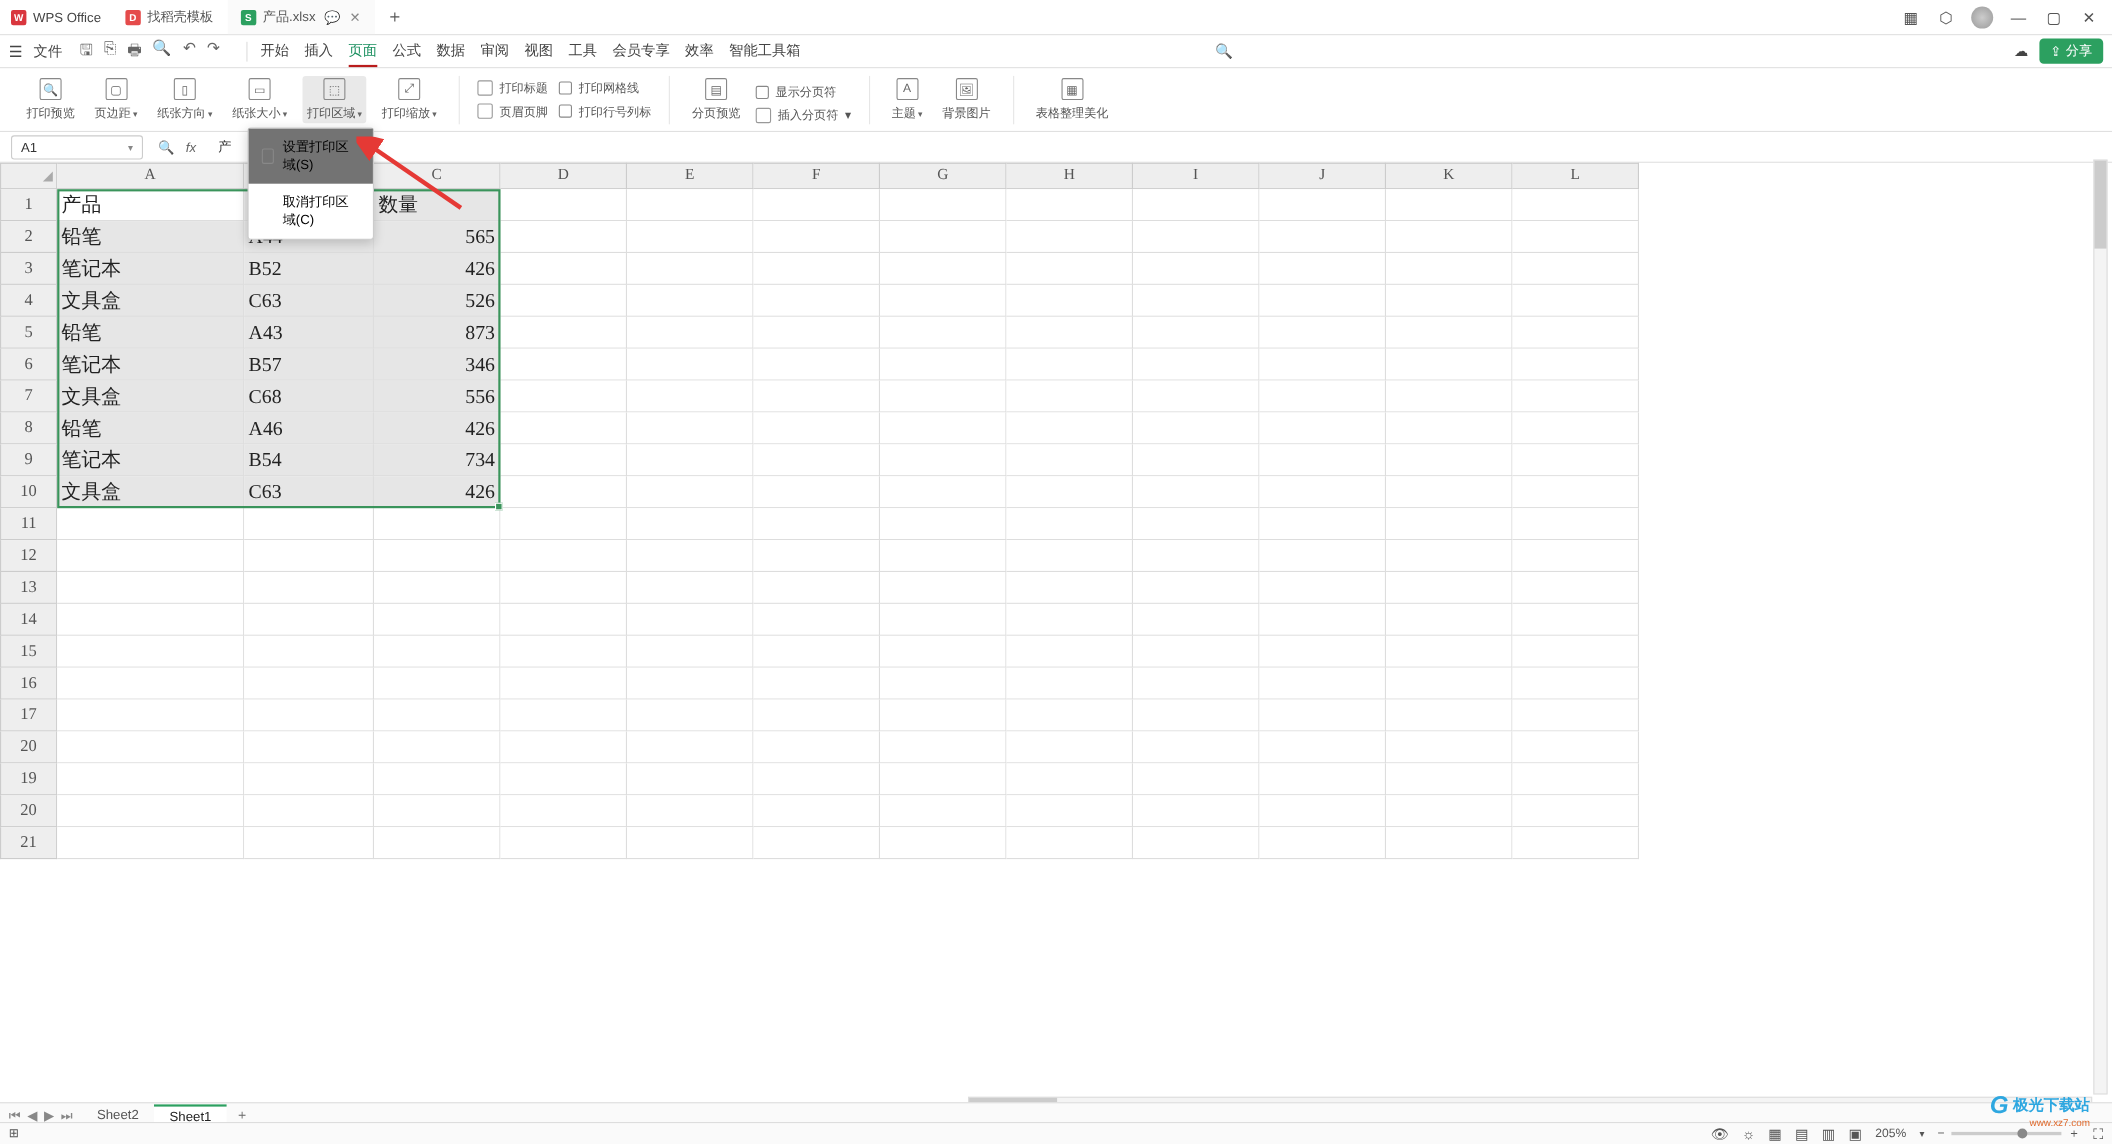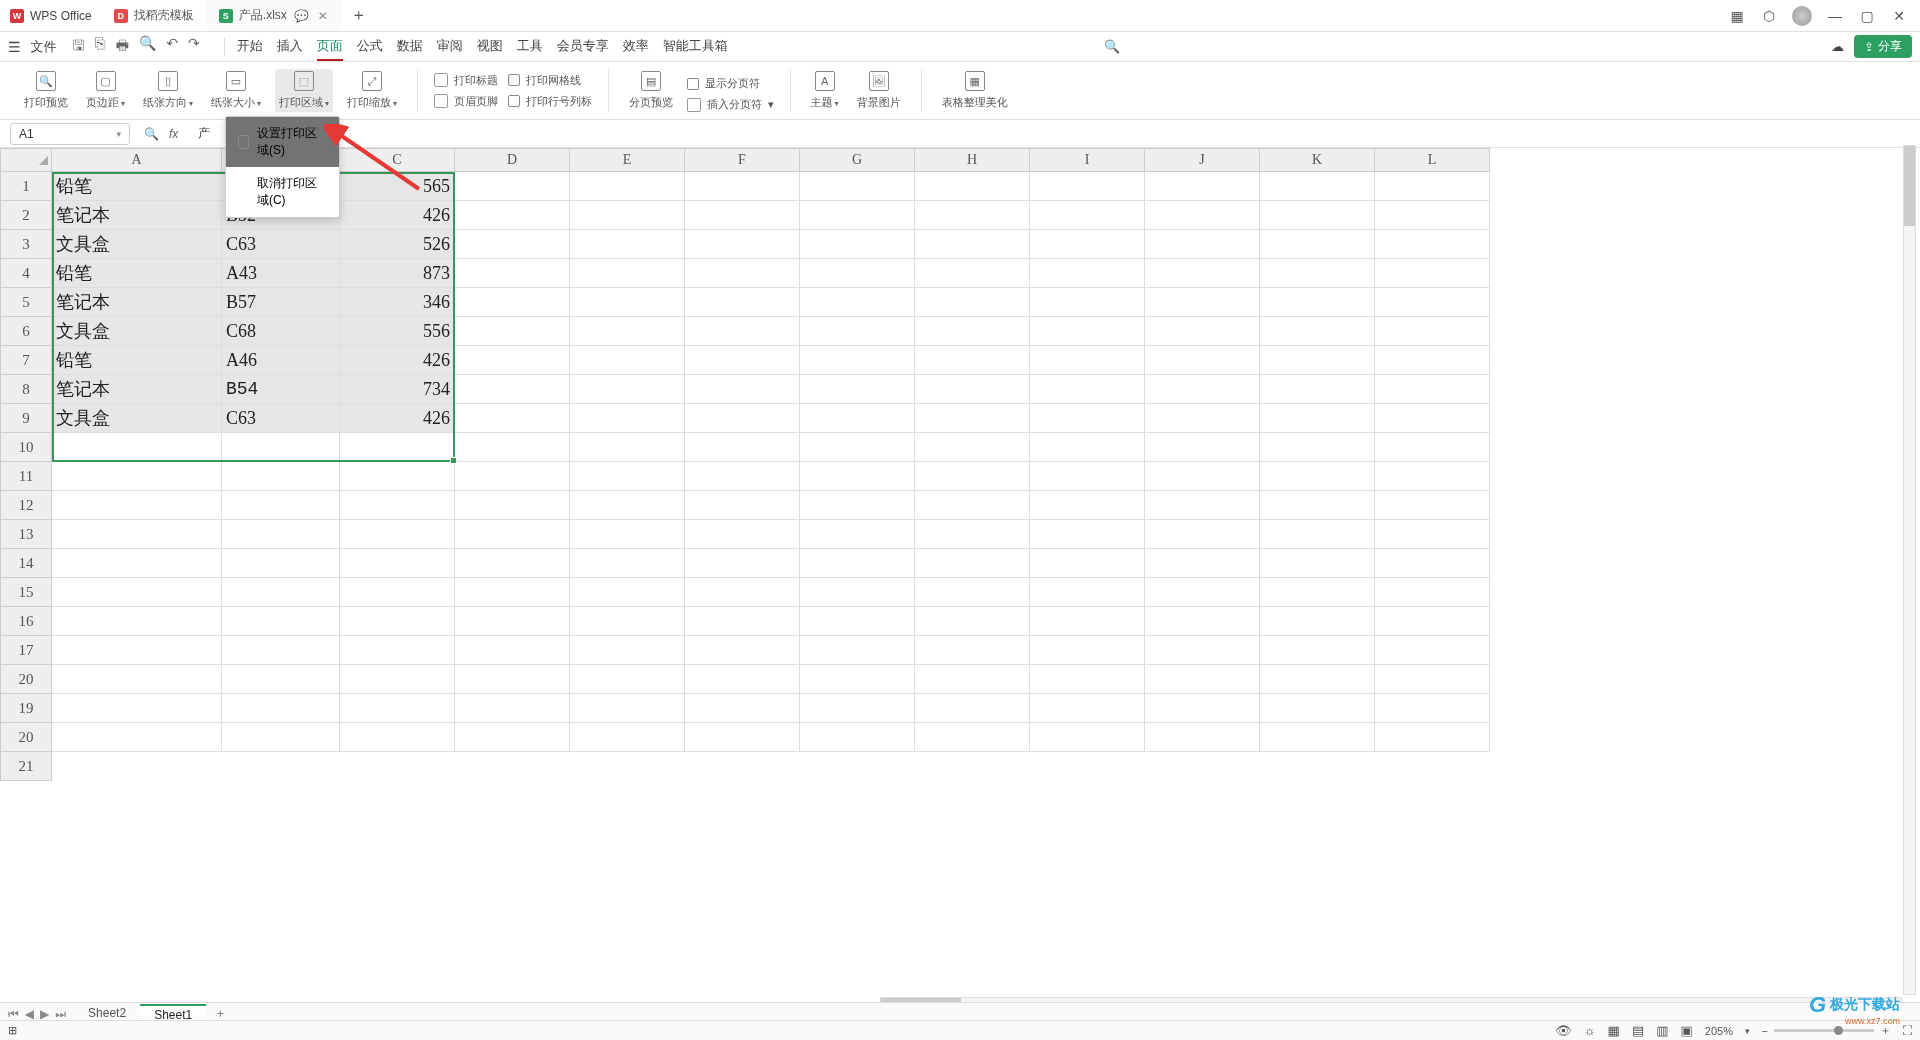--- a/index.html
+++ b/index.html
@@ -332,20 +332,34 @@
       <div class="row-h">15</div>
       <div class="row-h">16</div>
       <div class="row-h">17</div>
       <div class="row-h">20</div>
       <div class="row-h">19</div>
       <div class="row-h">20</div>
       <div class="row-h">21</div>
     </div>
   <div class="cells" id="cells">
       <div class="crow">
+        <div class="cell sel" style="width: 170px; background: rgb(255, 255, 255);">产品</div>
+        <div class="cell sel" style="width: 118px;">规格</div>
+        <div class="cell sel" style="width: 115px;">数量</div>
+        <div class="cell" style="width: 115px;"></div>
+        <div class="cell" style="width: 115px;"></div>
+        <div class="cell" style="width: 115px;"></div>
+        <div class="cell" style="width: 115px;"></div>
+        <div class="cell" style="width: 115px;"></div>
+        <div class="cell" style="width: 115px;"></div>
+        <div class="cell" style="width: 115px;"></div>
+        <div class="cell" style="width: 115px;"></div>
+        <div class="cell" style="width: 115px;"></div>
+      </div>
+      <div class="crow">
         <div class="cell sel" style="width: 170px;">铅笔</div>
         <div class="cell sel" style="width: 118px;">A44</div>
         <div class="cell sel num" style="width: 115px; text-align: center;">565</div>
         <div class="cell" style="width: 115px;"></div>
         <div class="cell" style="width: 115px;"></div>
         <div class="cell" style="width: 115px;"></div>
         <div class="cell" style="width: 115px;"></div>
         <div class="cell" style="width: 115px;"></div>
         <div class="cell" style="width: 115px;"></div>
         <div class="cell" style="width: 115px;"></div>
@@ -431,21 +445,21 @@
         <div class="cell" style="width: 115px;"></div>
         <div class="cell" style="width: 115px;"></div>
         <div class="cell" style="width: 115px;"></div>
         <div class="cell" style="width: 115px;"></div>
         <div class="cell" style="width: 115px;"></div>
         <div class="cell" style="width: 115px;"></div>
         <div class="cell" style="width: 115px;"></div>
       </div>
       <div class="crow">
         <div class="cell sel" style="width: 170px;">笔记本</div>
-        <div class="cell sel" style="width: 118px; font-family: Liberation Mono, monospace;">B54</div>
+        <div class="cell sel" style="width: 118px;">B54</div>
         <div class="cell sel num" style="width: 115px;">734</div>
         <div class="cell" style="width: 115px;"></div>
         <div class="cell" style="width: 115px;"></div>
         <div class="cell" style="width: 115px;"></div>
         <div class="cell" style="width: 115px;"></div>
         <div class="cell" style="width: 115px;"></div>
         <div class="cell" style="width: 115px;"></div>
         <div class="cell" style="width: 115px;"></div>
         <div class="cell" style="width: 115px;"></div>
         <div class="cell" style="width: 115px;"></div>

